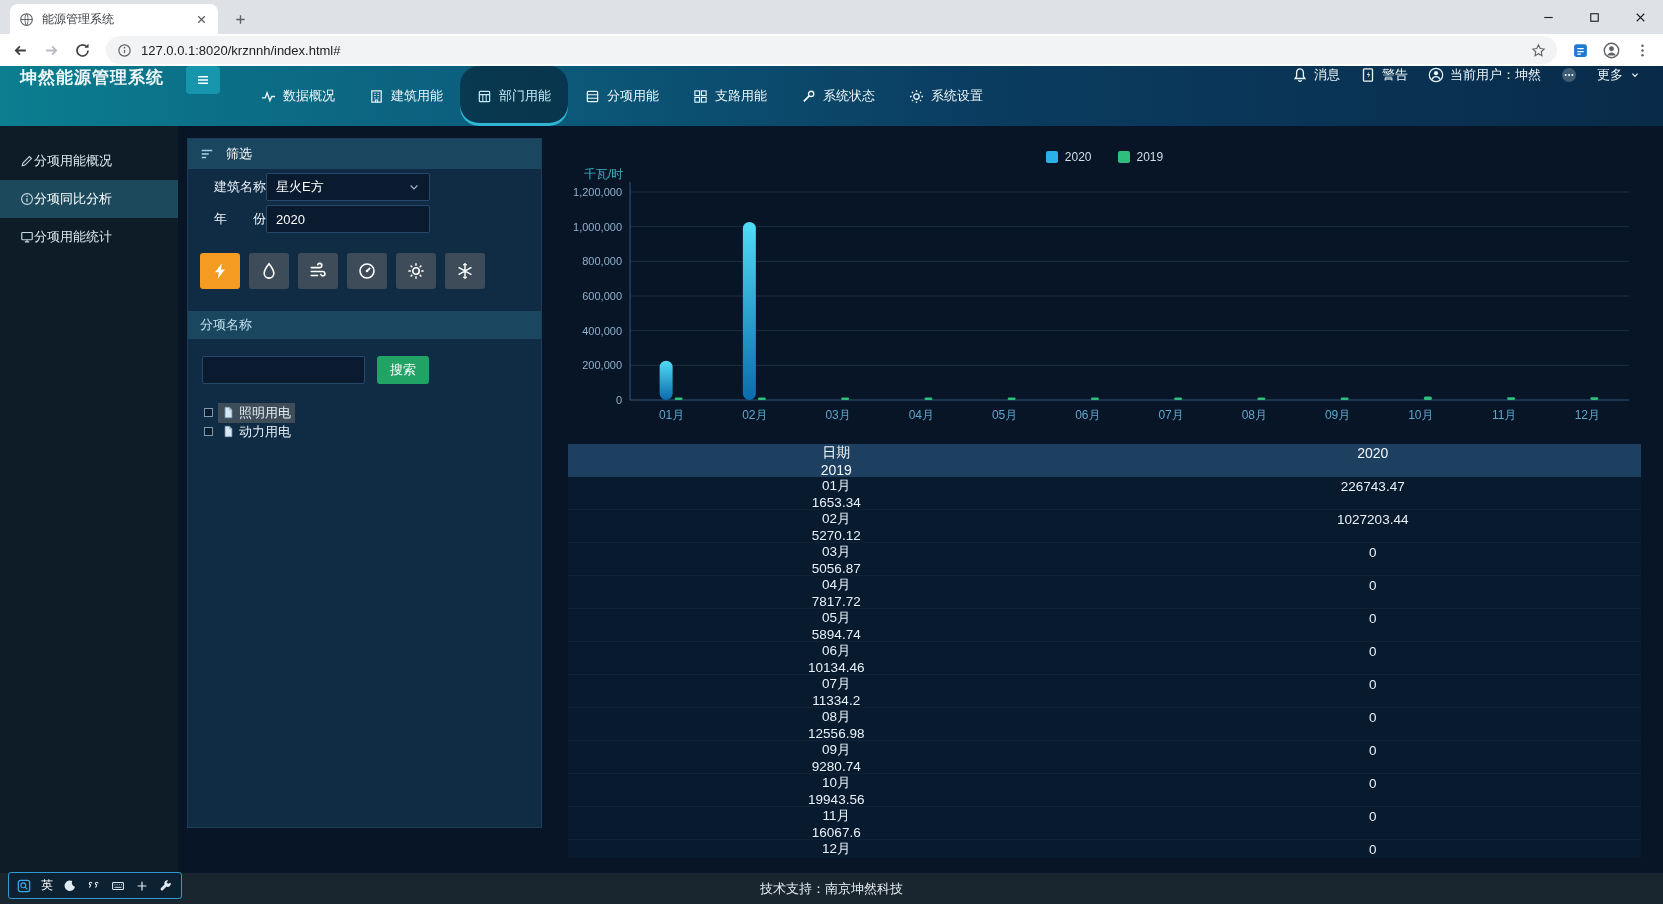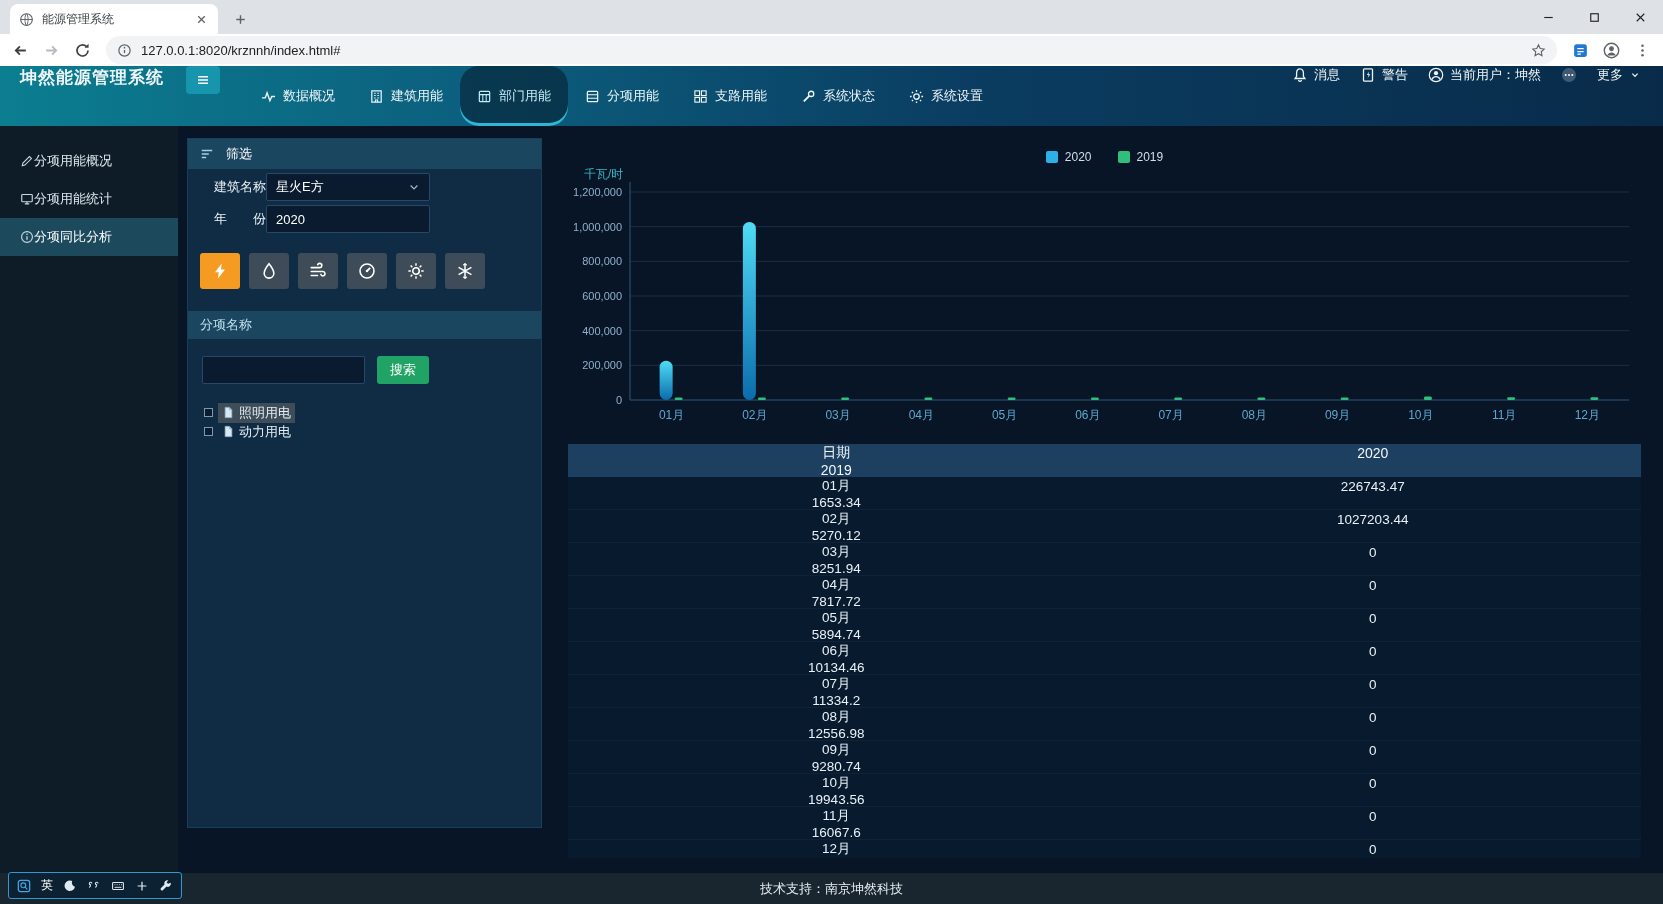--- a/index.html
+++ b/index.html
@@ -359,38 +359,38 @@
   <div class="main-row">
     <div class="sidebar" id="sidebar">
         <div class="side-item">
           <span class="icn ">
             <svg viewBox="0 0 16 16">
               <path d="M2.6 13.4l.7-3 7.5-7.5 2.3 2.3-7.5 7.5z" fill="none" stroke="currentColor" stroke-width="1.2"></path>
             </svg>
           </span>
           <span>分项用能概况</span>
         </div>
-        <div class="side-item">
-          <span class="icn ">
-            <svg viewBox="0 0 16 16">
-              <rect x="2" y="2.8" width="12" height="8.4" rx="1" fill="none" stroke="currentColor" stroke-width="1.3"></rect>
-              <path d="M5.5 13.6h5M8 11.2v2.4" stroke="currentColor" stroke-width="1.3"></path>
-            </svg>
-          </span>
-          <span>分项用能统计</span>
-        </div>
         <div class="side-item active">
           <span class="icn ">
             <svg viewBox="0 0 16 16">
               <circle cx="8" cy="8" r="6.2" fill="none" stroke="currentColor" stroke-width="1.3"></circle>
               <path d="M8 7.2v4" stroke="currentColor" stroke-width="1.5"></path>
               <circle cx="8" cy="4.9" r=".95" fill="currentColor"></circle>
             </svg>
           </span>
           <span>分项同比分析</span>
+        </div>
+        <div class="side-item">
+          <span class="icn ">
+            <svg viewBox="0 0 16 16">
+              <rect x="2" y="2.8" width="12" height="8.4" rx="1" fill="none" stroke="currentColor" stroke-width="1.3"></rect>
+              <path d="M5.5 13.6h5M8 11.2v2.4" stroke="currentColor" stroke-width="1.3"></path>
+            </svg>
+          </span>
+          <span>分项用能统计</span>
         </div>
       </div>
     <div class="content">
 
       <div class="filter-panel">
         <div class="fp-header">
           <span class="icn">
               <svg viewBox="0 0 16 16">
                 <path d="M2 4h12M2 8h8M2 12h5" stroke="currentColor" stroke-width="1.6"></path>
               </svg>
@@ -573,21 +573,21 @@
               <div class="cell">1653.34</div>
             </div>
             <div class="trow">
               <div class="cell">02月</div>
               <div class="cell">1027203.44</div>
               <div class="cell">5270.12</div>
             </div>
             <div class="trow">
               <div class="cell">03月</div>
               <div class="cell">0</div>
-              <div class="cell">8251.94</div>
+              <div class="cell">5056.87</div>
             </div>
             <div class="trow">
               <div class="cell">04月</div>
               <div class="cell">0</div>
               <div class="cell">7817.72</div>
             </div>
             <div class="trow">
               <div class="cell">05月</div>
               <div class="cell">0</div>
               <div class="cell">5894.74</div>

